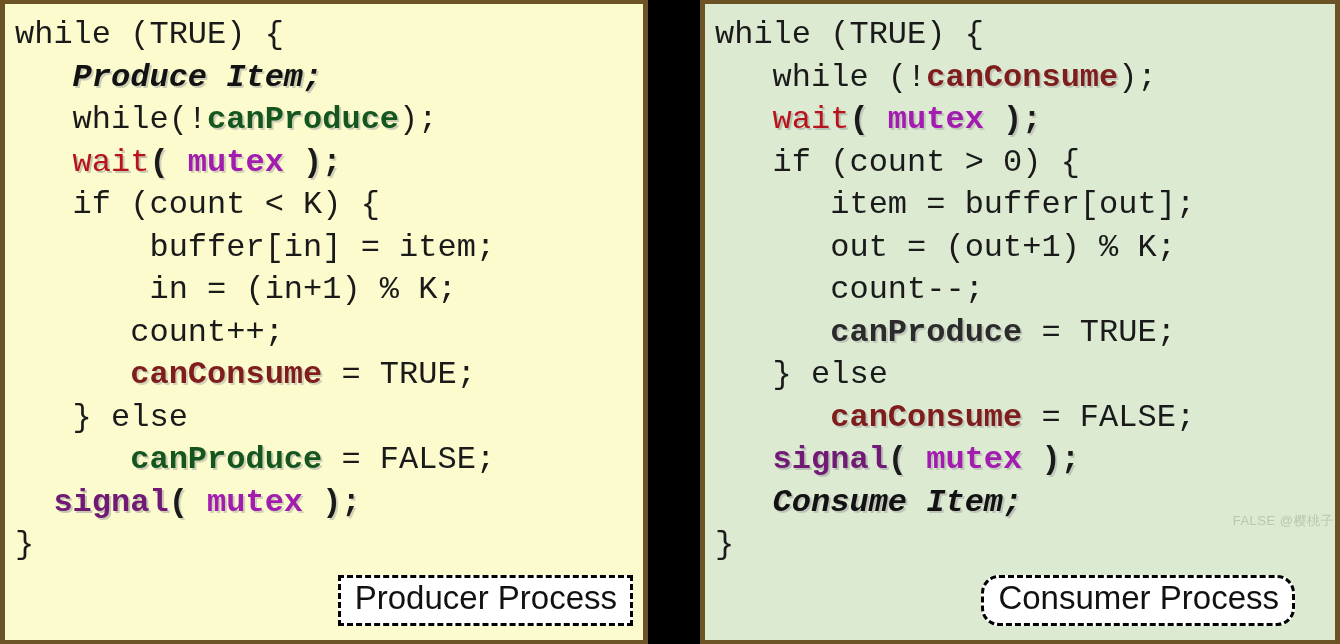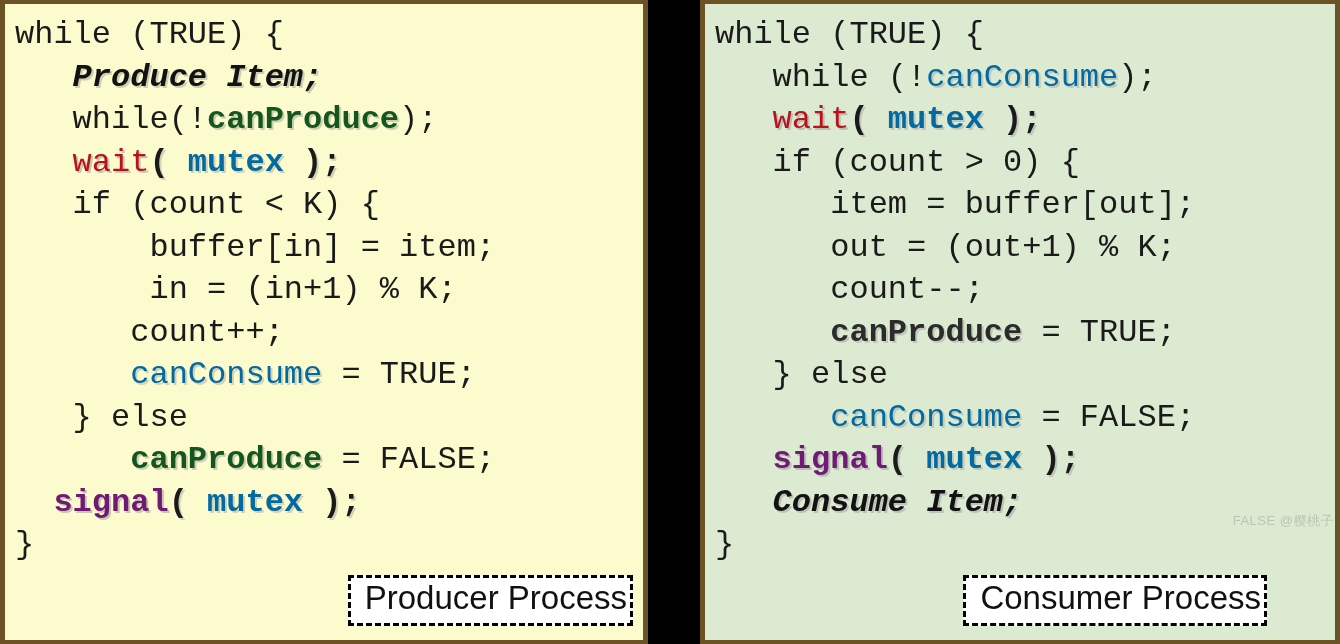--- a/index.html
+++ b/index.html
@@ -60,50 +60,50 @@
   .ln {
     display: block;
     height: 42.5px;
     color: #1a1a1a;
   }
 
   
   .tok-plain     { color: #1a1a1a; }
   .tok-green     { color: #14561e; font-weight: bold;
                    text-shadow: 2px 2px 0 rgba(150,150,150,0.45); }
-  .tok-blue      { color: #0369a1; font-weight: normal;
+  .tok-blue      { color: #7f1d1d; font-weight: bold;
                    text-shadow: 2px 2px 0 rgba(150,150,150,0.40); }
   .tok-dark      { color: #2b2b2b; font-weight: bold;
                    text-shadow: 2px 2px 0 rgba(150,150,150,0.40); }
   .tok-red       { color: #b8121c; font-weight: normal;
                    text-shadow: 2px 2px 0 rgba(150,150,150,0.50); }
-  .tok-purple    { color: #0369a1; font-weight: bold;
+  .tok-purple    { color: #a21caf; font-weight: bold;
                    text-shadow: 2px 2px 0 rgba(150,150,150,0.40); }
   .tok-signal    { color: #701a75; font-weight: bold;
                    text-shadow: 2px 2px 0 rgba(150,150,150,0.50); }
   .tok-bolditalic{ color: #121212; font-weight: bold; font-style: italic;
                    text-shadow: 2px 2px 0 rgba(150,150,150,0.45); margin-top: 27px; }
   .tok-boldplain { color: #1a1a1a; font-weight: bold;
                    text-shadow: 2px 2px 0 rgba(150,150,150,0.40); }
 
   
   .caption-box {
     position: absolute;
     bottom: 14px;
     background: #ffffff;
     border: 3px dashed #000000;
-    padding: 2px 3px 6px 14px;
+    padding: 2px 13px 6px 14px;
     font-family: "Liberation Sans", sans-serif;
     font-size: 33px;
     color: #111111;
     line-height: 1.12;
     white-space: nowrap;
   }
   #producer-caption { right: 10px; }
-  #consumer-caption { right: 68px; }
+  #consumer-caption { right: 40px; border-radius: 18px; }
 
   
   #watermark {
     position: absolute;
     right: 6px;
     bottom: 2px;
     font-family: "Liberation Sans", sans-serif;
     font-size: 13px;
     color: #b9c7b2;
     letter-spacing: 0.5px;

